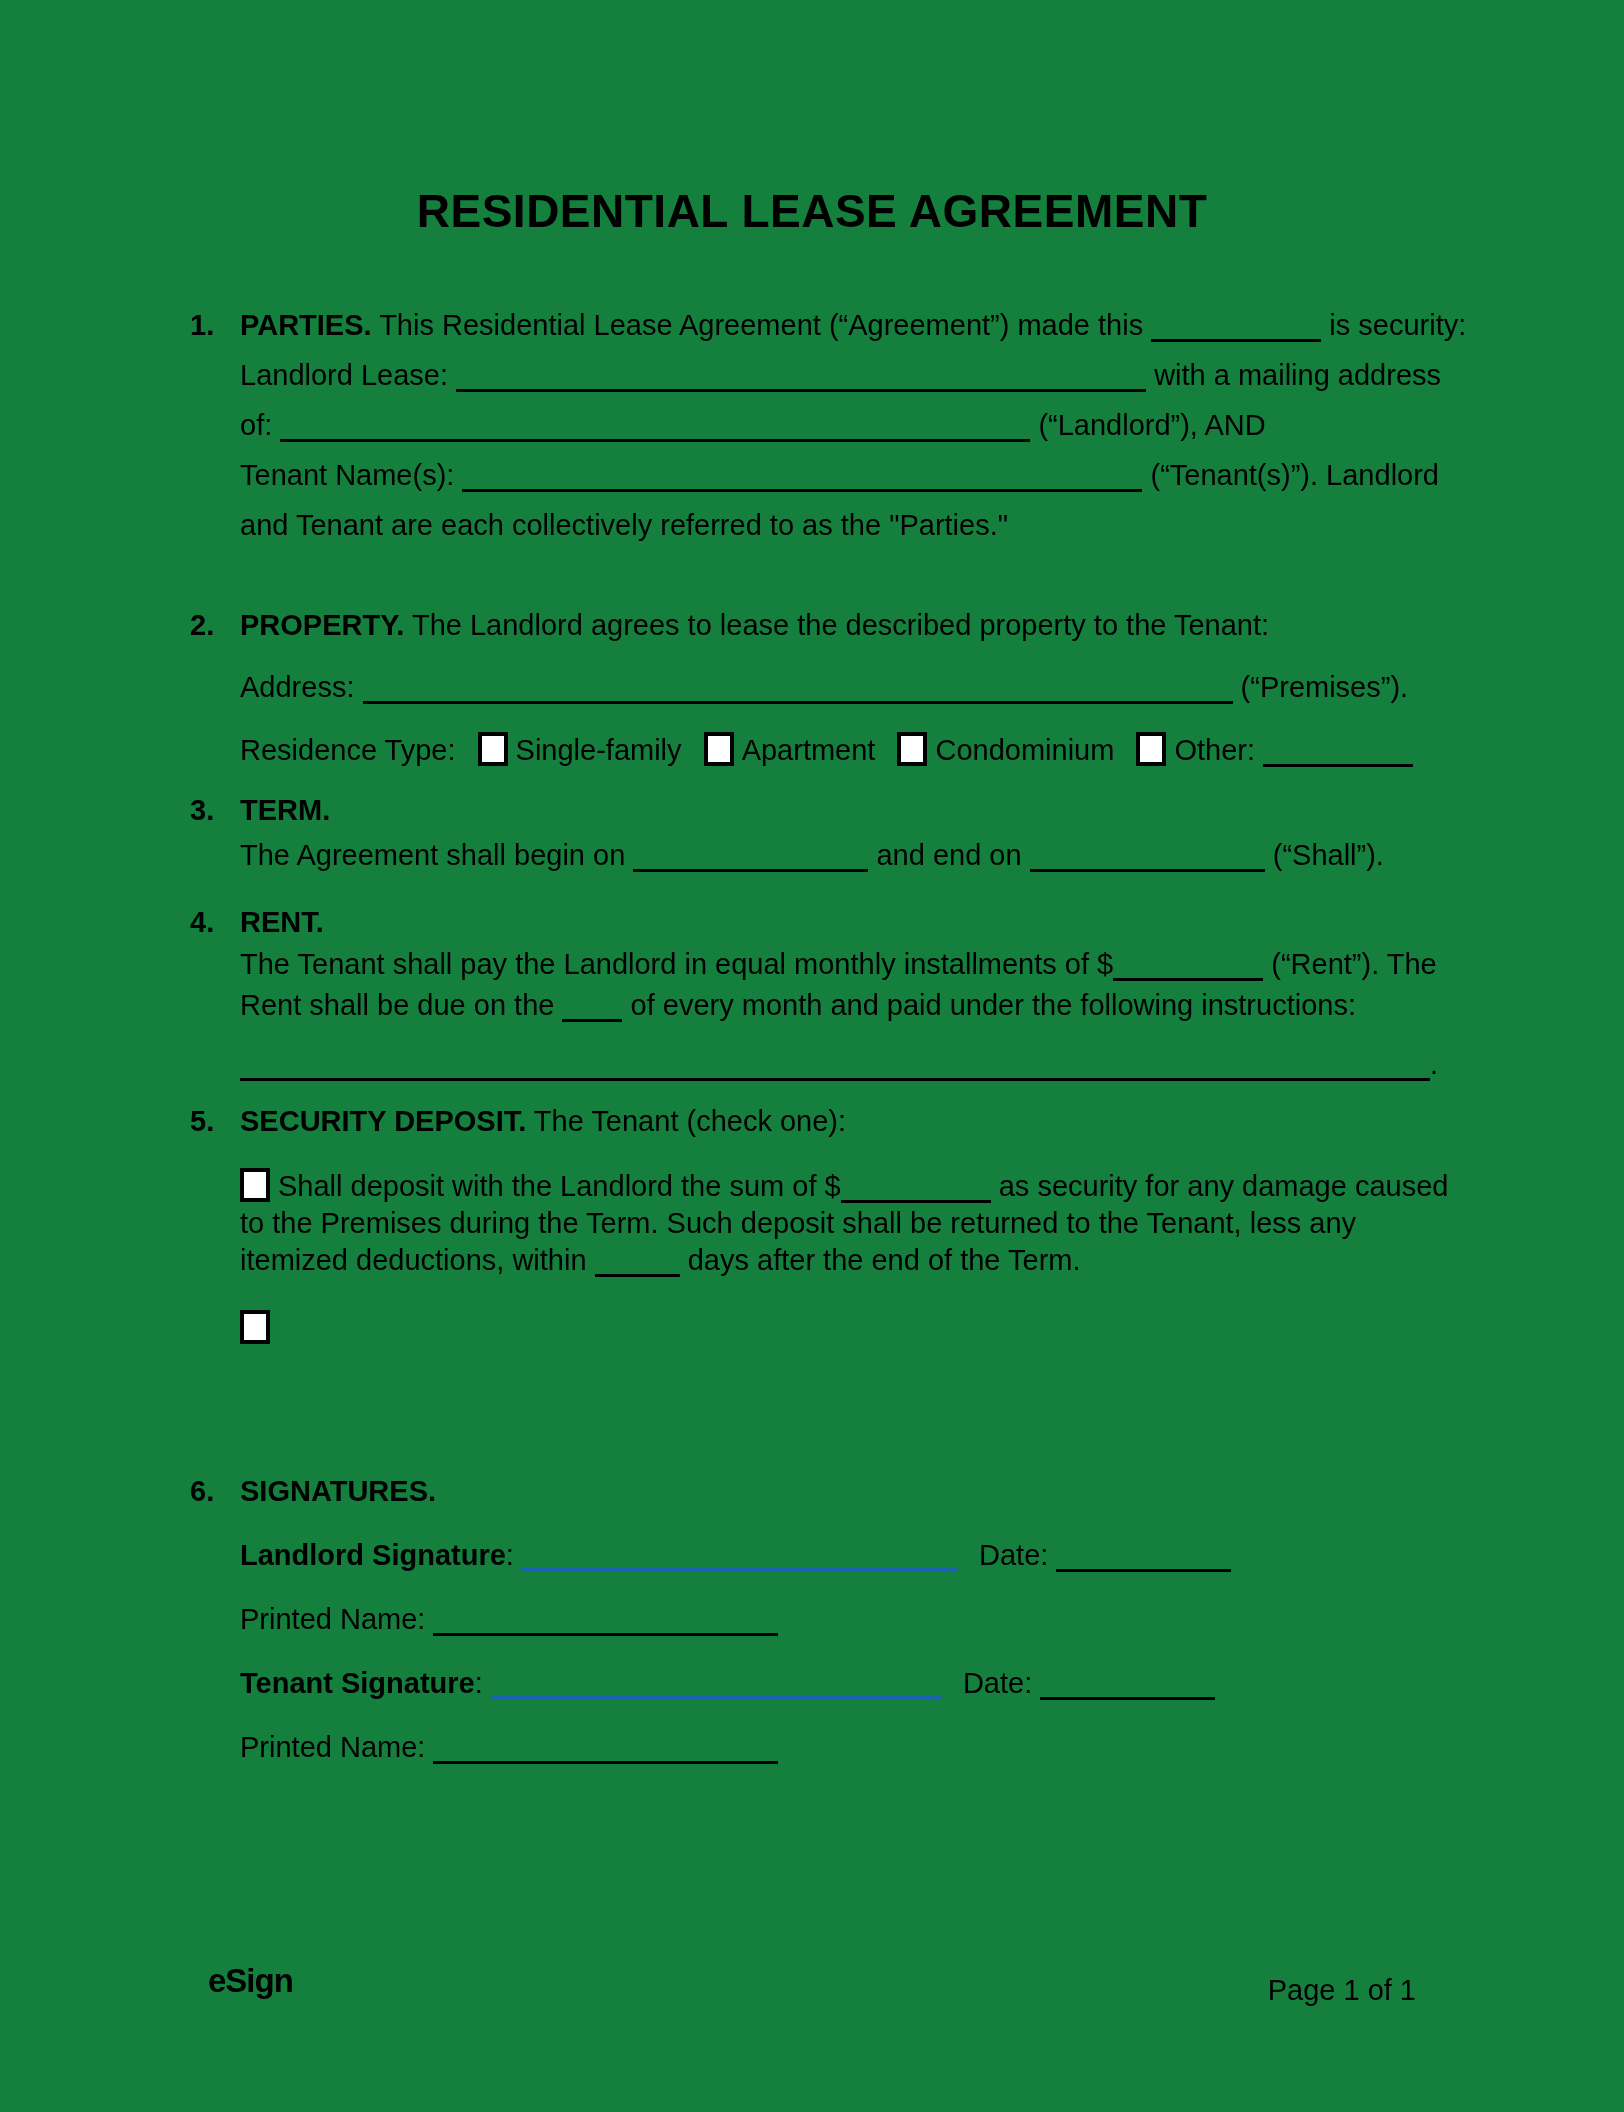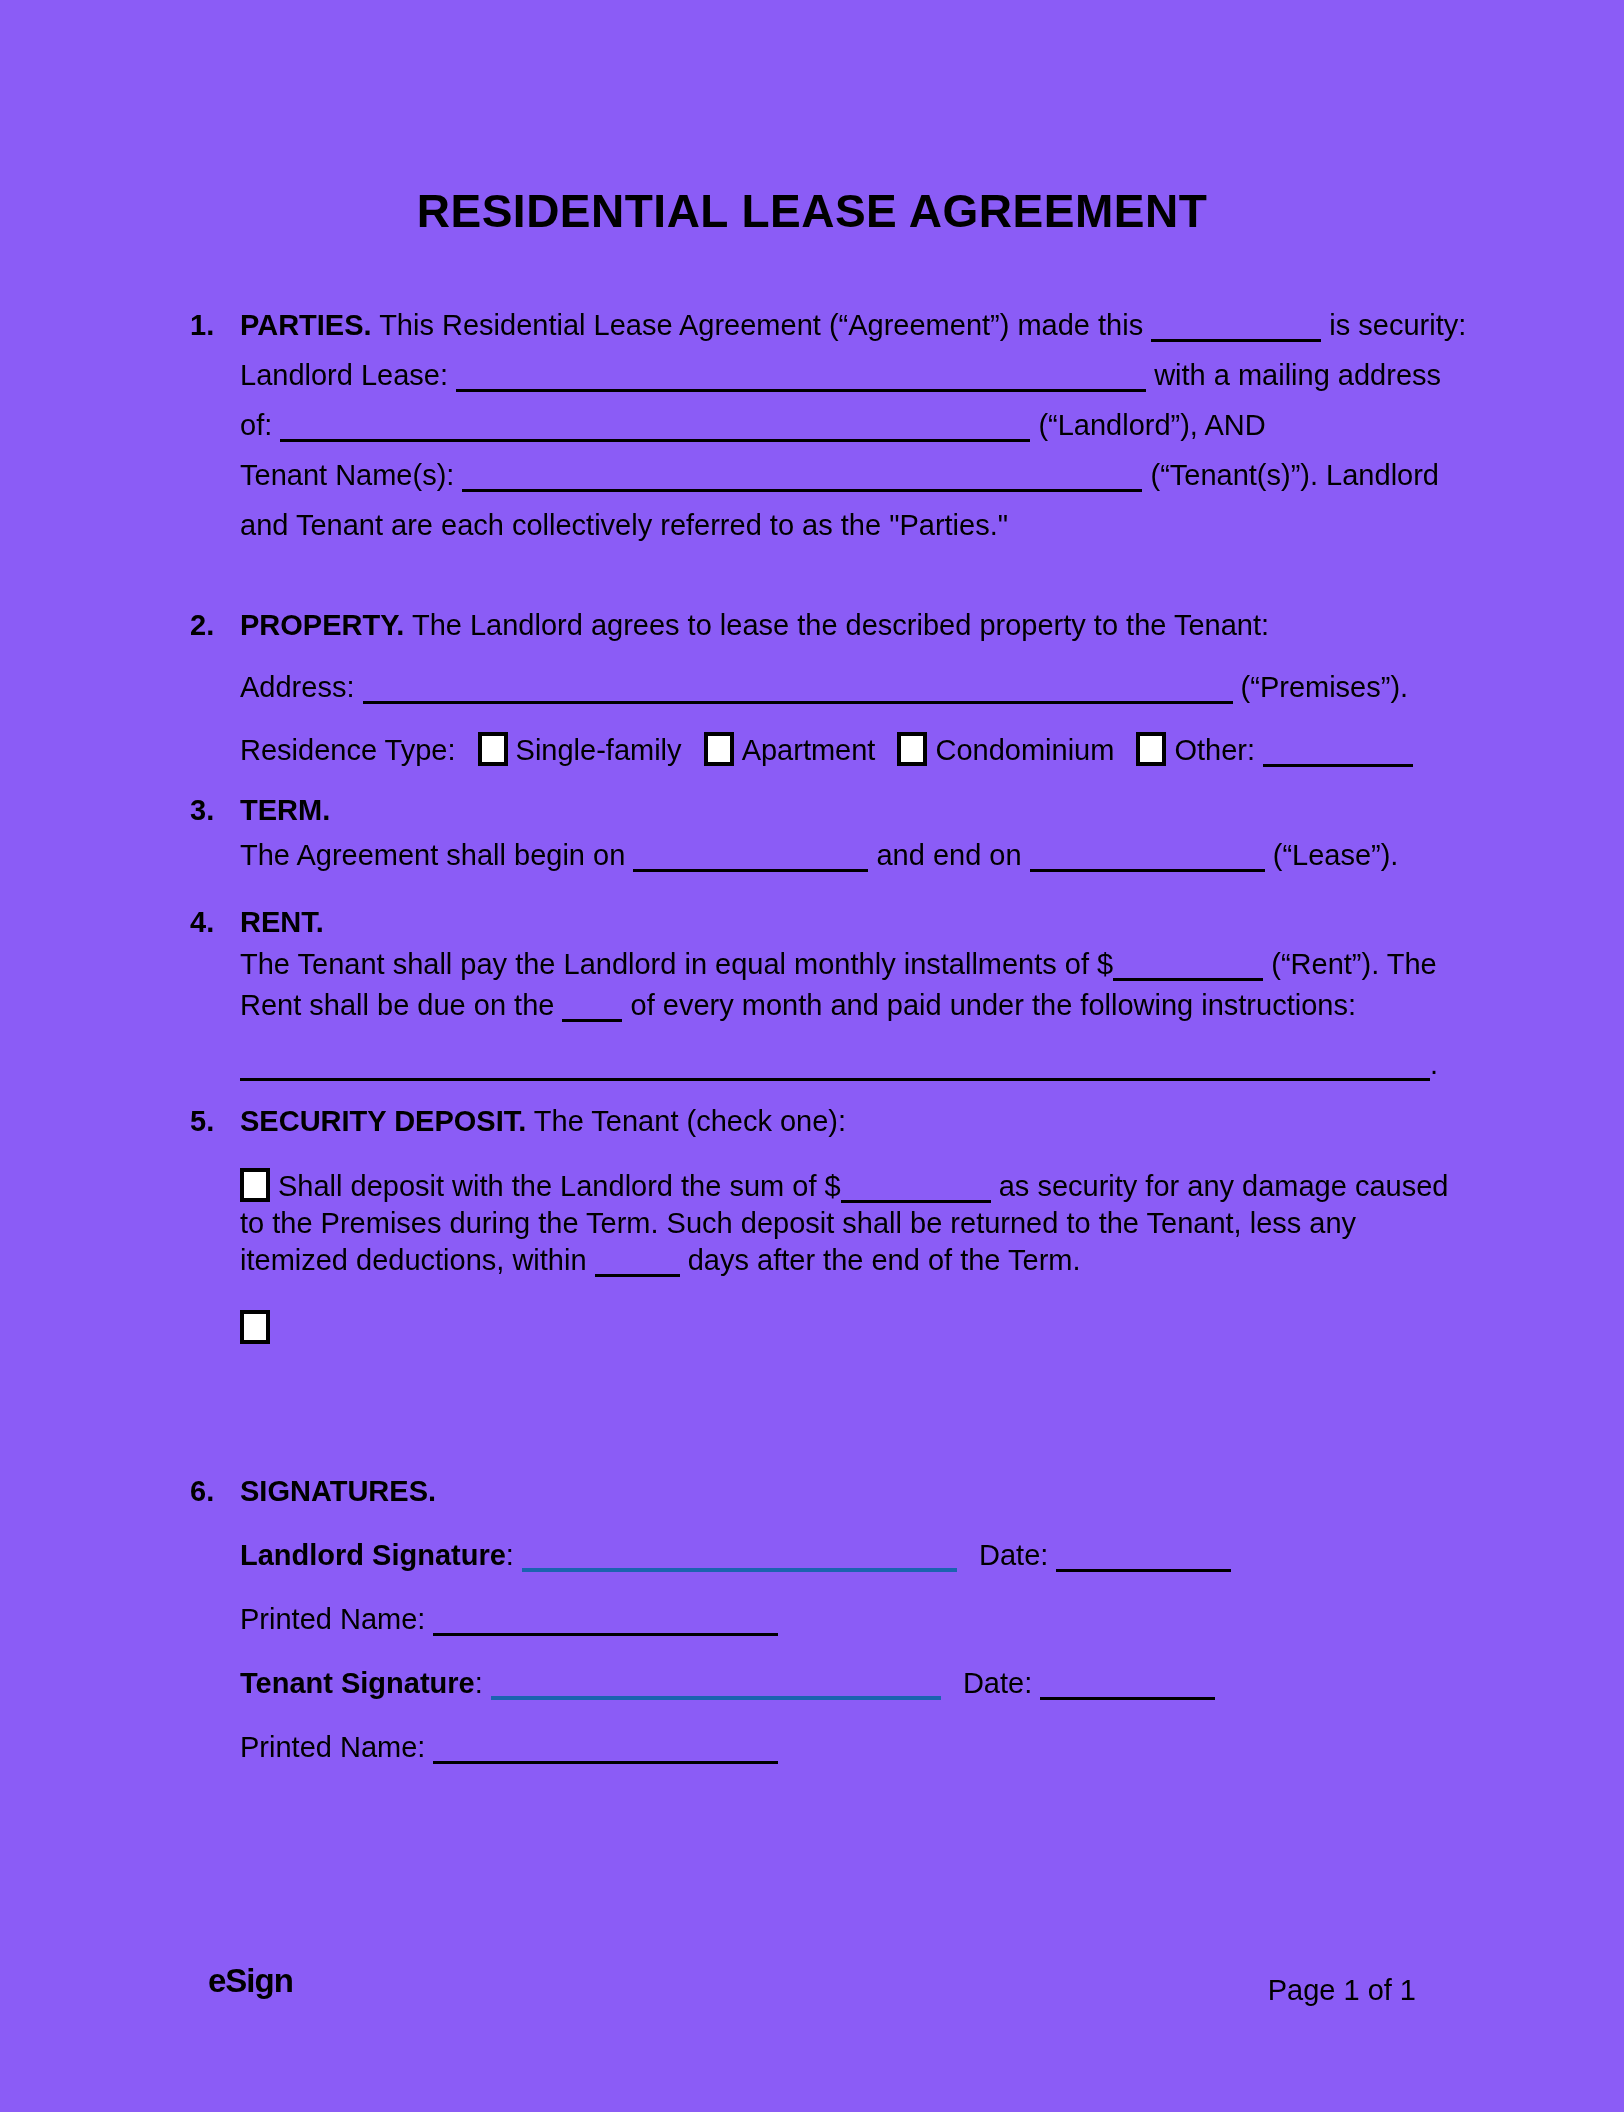--- a/index.html
+++ b/index.html
@@ -1,20 +1,20 @@
 <!DOCTYPE html>
 <html><head>
 <meta charset="utf-8">
 <style>
   html,body { margin:0; padding:0; background:#e8e8e8; }
   .page {
     position:relative;
     width:1624px; height:2112px;
     margin:0 auto;
-    background:#8b5cf6;
+    background:#15803d;
     font-family:"Liberation Sans", sans-serif;
     font-size:29px;
     color:#000;
   }
   .abs { position:absolute; white-space:nowrap; line-height:36px; }
   .num { font-weight:bold; }
   .b { font-weight:bold; }
   .title {
     position:absolute; top:184px; left:0; width:1624px;
     text-align:center; font-size:46px; font-weight:bold; letter-spacing:0.5px;
@@ -93,21 +93,21 @@
     <span class="blank" style="width:150px;"></span>
   </div>
 
   <div class="abs num" style="left:190px; top:792px;">3.</div>
   <div class="abs b" style="left:240px; top:792px;">TERM.</div>
   <div class="abs" style="left:240px; top:837px;">
     <span>The Agreement shall begin on</span>
     <span class="blank" style="width:235px;"></span>
     <span>and end on</span>
     <span class="blank" style="width:235px;"></span>
-    <span>(“Lease”).</span>
+    <span>(“Shall”).</span>
   </div>
 
   <div class="abs num" style="left:190px; top:904px;">4.</div>
   <div class="abs b" style="left:240px; top:904px;">RENT.</div>
   <div class="abs" style="left:240px; top:946px;">
     <span>The Tenant shall pay the Landlord in equal monthly installments of $</span><span class="blank" style="width:150px;"></span>
     <span>(“Rent”). The</span>
   </div>
   <div class="abs" style="left:240px; top:987px;">
     <span>Rent shall be due on the</span>

